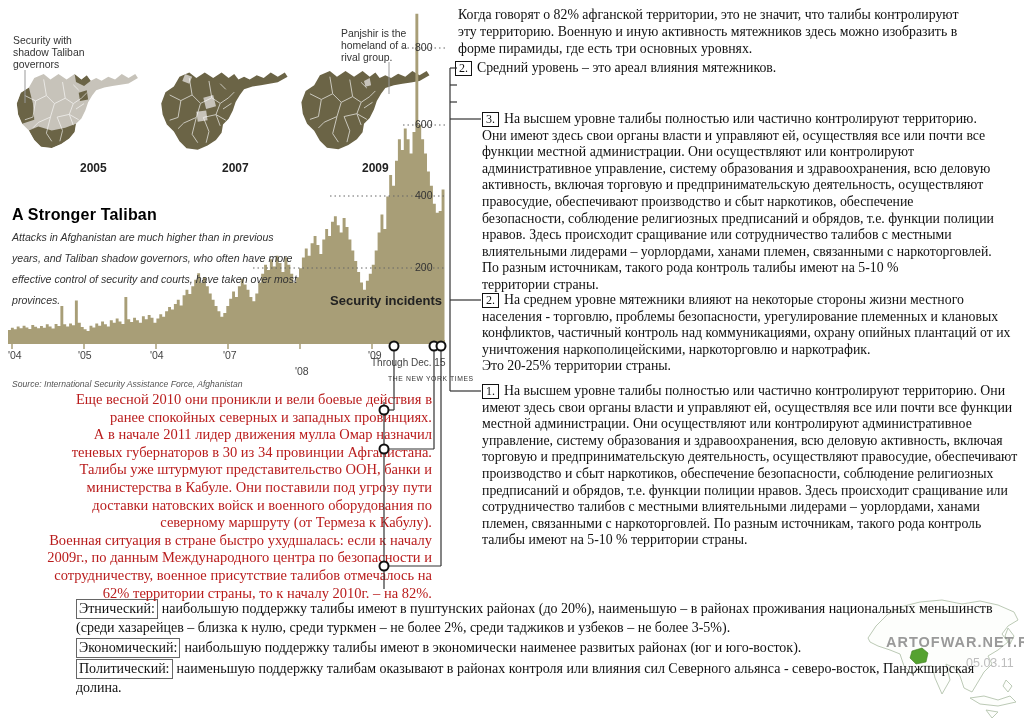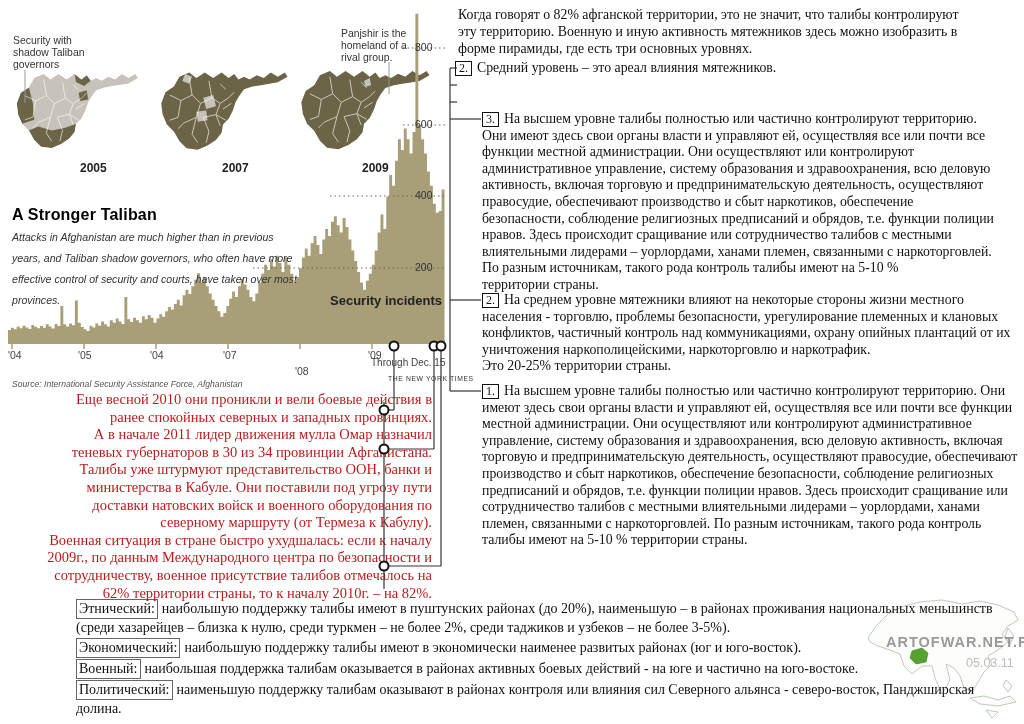--- a/index.html
+++ b/index.html
@@ -253,21 +253,18 @@
 
   <div class="abs" style="left:76px;top:599px;width:945px;z-index:2;">
     <div class="factor factor-row">
       <span class="label-box">Этнический:</span><span class="pre">наибольшую поддержку талибы имеют в пуштунских районах (до 20%), наименьшую – в районах проживания национальных меньшинств
 (среди хазарейцев – близка к нулю, среди туркмен – не более 2%, среди таджиков и узбеков – не более 3-5%).</span>
     </div>
     <div class="factor factor-row">
       <span class="label-box">Экономический:</span><span>наибольшую поддержку талибы имеют в экономически наименее развитых районах (юг и юго-восток).</span>
     </div>
     <div class="factor factor-row">
-      <span class="label-box">Военный:</span><span>наибольшая поддержка талибам оказывается в районах активных боевых действий - на юге и частично на юго-востоке.</span>
-    </div>
-    <div class="factor factor-row">
       <span class="label-box">Политический:</span><span>наименьшую поддержку талибам оказывают в районах контроля или влияния сил Северного альянса  - северо-восток, Панджширская долина.</span>
     </div>
 
   </div>
 
 </div>
 
 </body></html>

